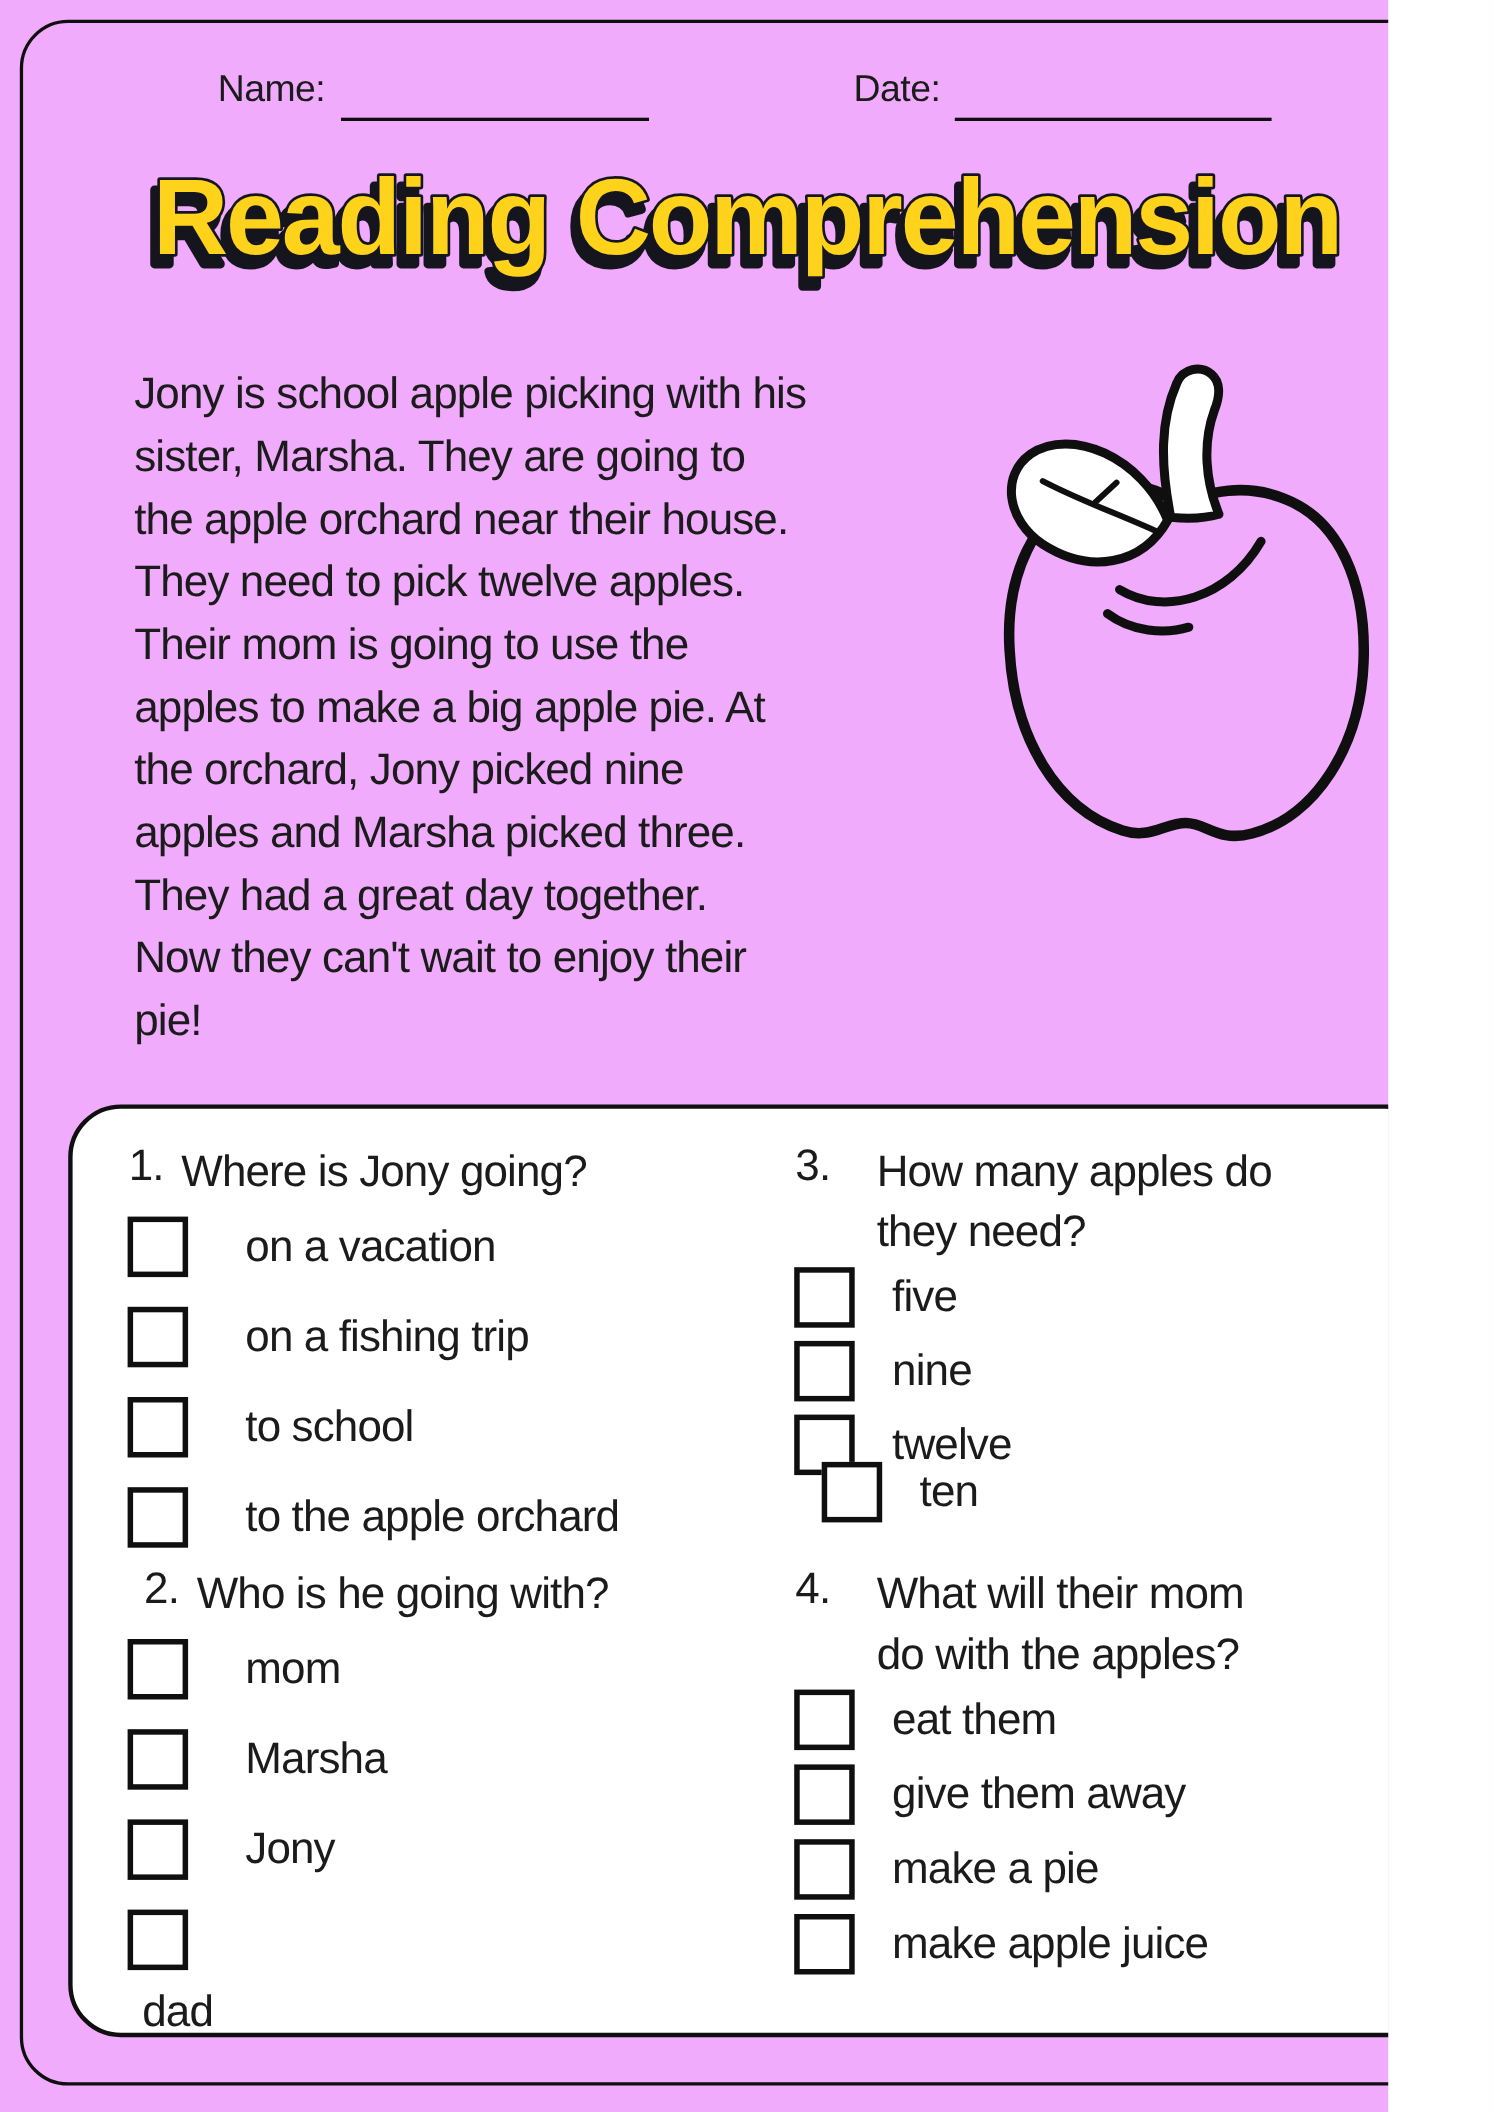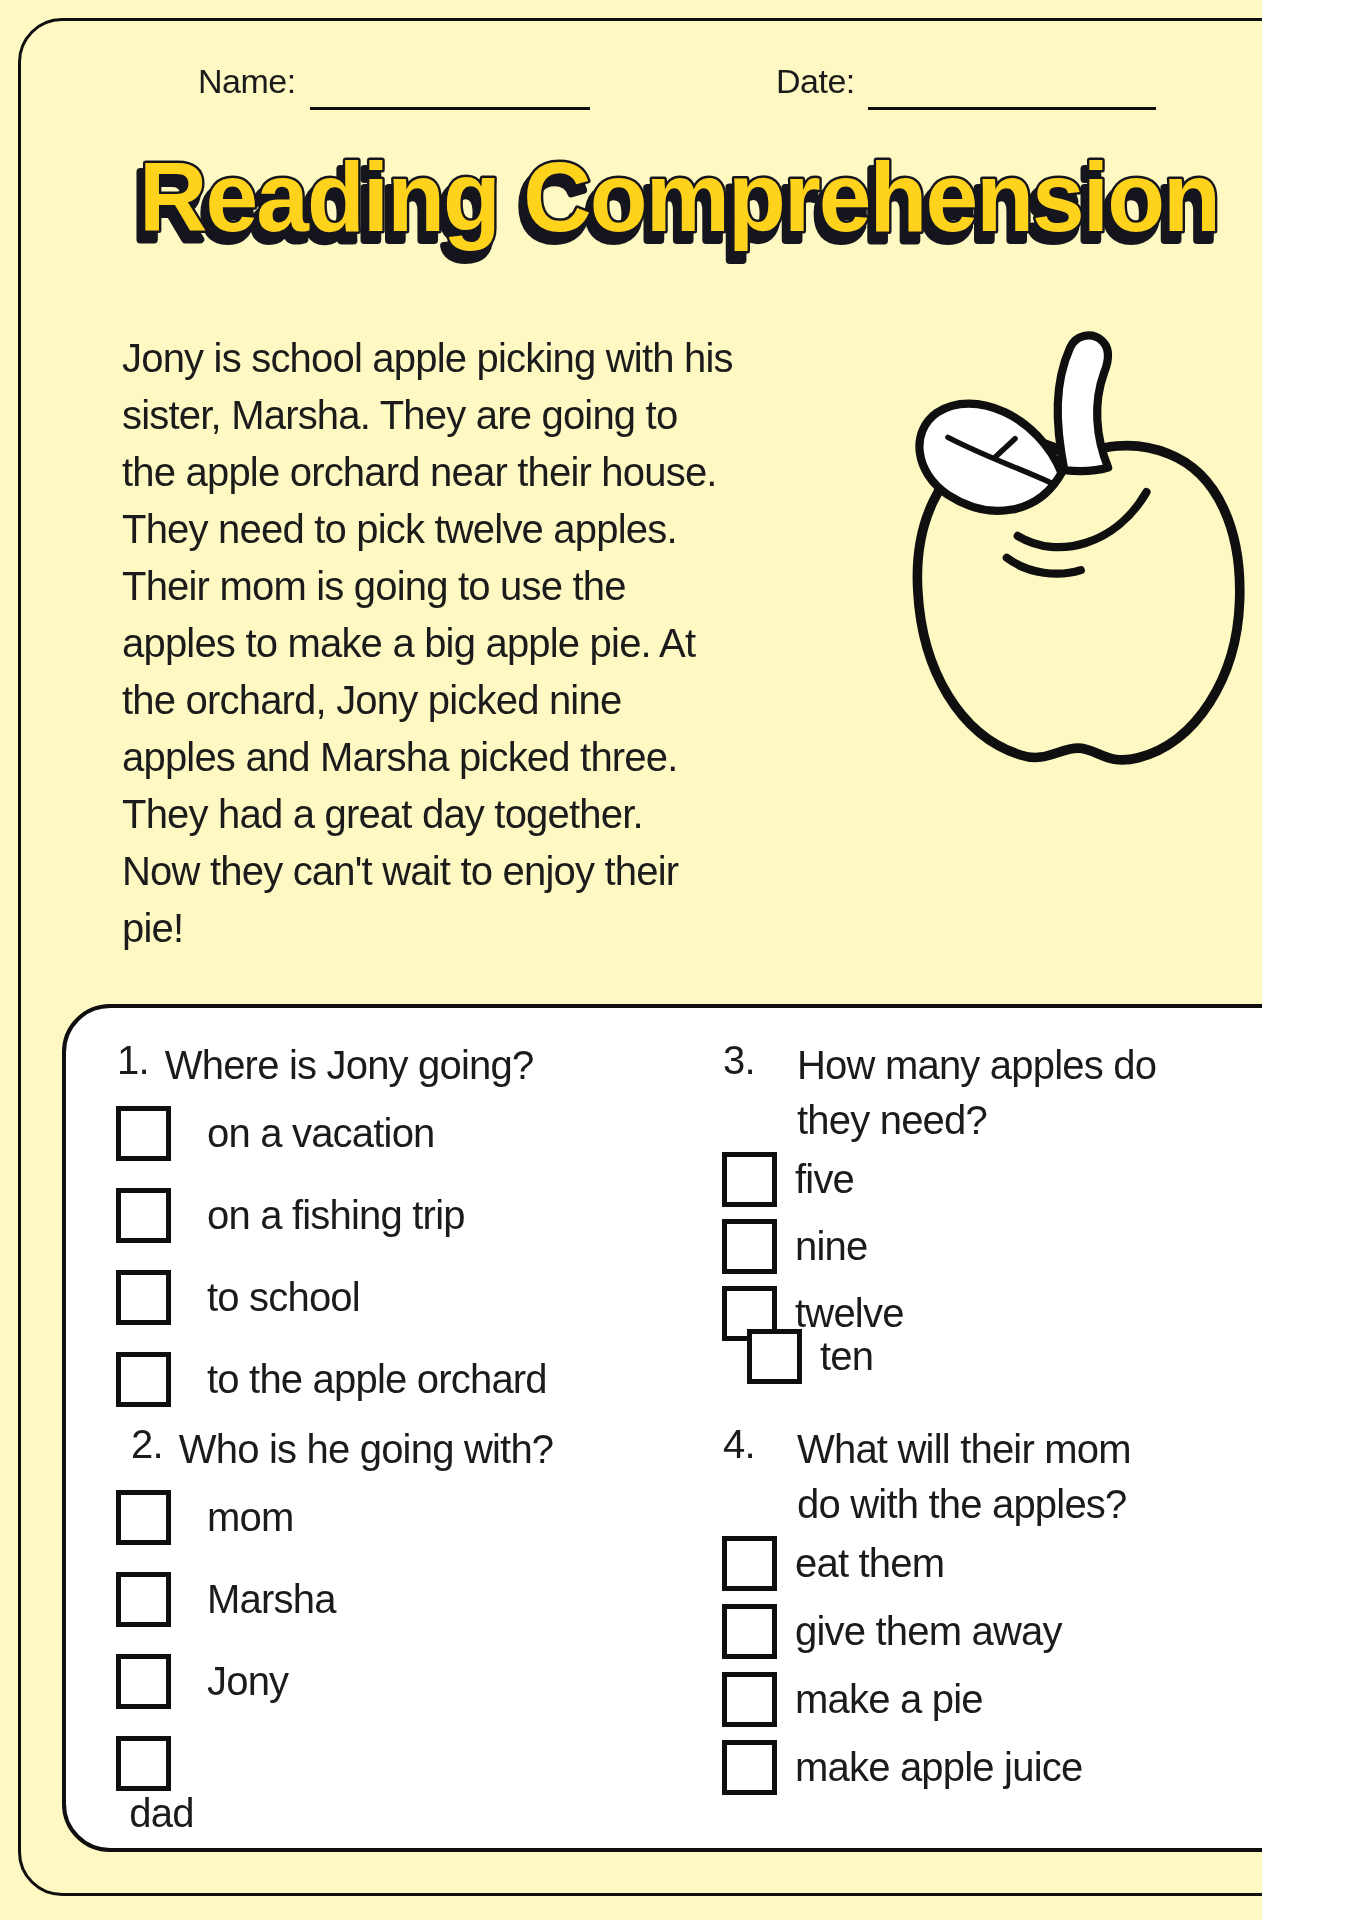--- a/index.html
+++ b/index.html
@@ -1,17 +1,17 @@
 <!DOCTYPE html>
 <html><head>
 <meta charset="utf-8">
 <style>
   html,body{margin:0;padding:0;background:#ffffff;}
   .page{
-    position:relative;width:1262px;height:1920px;background:#fef9c3;
+    position:relative;width:1262px;height:1920px;background:#f0abfc;
     font-family:"Liberation Sans",sans-serif;color:#1b1b1b;overflow:hidden;
   }
   .page-border{
     position:absolute;left:18px;top:18px;width:1316px;height:1878px;
     border:3px solid #0f0f0f;border-radius:44px;box-sizing:border-box;
   }
   .field-label{position:absolute;font-size:34px;letter-spacing:-0.5px;white-space:nowrap;}
   .name-label{left:198px;top:62px;}
   .date-label{left:776px;top:62px;}
   .write-line{position:absolute;height:0;border-bottom:3px solid #0f0f0f;}
@@ -31,21 +31,21 @@
     position:absolute;left:62px;top:1004px;width:1246px;height:848px;
     border:4px solid #0f0f0f;border-radius:48px;box-sizing:border-box;background:#ffffff;
   }
   .q-head{position:absolute;display:flex;font-size:40px;letter-spacing:-0.8px;}
   .q-head .q-num{flex:0 0 auto;}
   .q-head .q-lines{white-space:nowrap;line-height:55px;}
   .q1-head{left:117px;top:1038px;} .q1-head .q-num{margin-right:16px;}
   .q2-head{left:131px;top:1422px;} .q2-head .q-num{margin-right:16px;}
   .q3-head{left:723px;top:1038px;} .q3-head .q-num{width:74px;}
   .q4-head{left:723px;top:1422px;} .q4-head .q-num{width:74px;}
-  .opt{position:absolute;display:flex;align-items:center;font-size:40px;letter-spacing:-0.8px;white-space:nowrap;}
+  .opt{position:absolute;display:flex;align-items:center;font-size:40px;letter-spacing:-0.8px;white-space:nowrap;gap:16px;}
   .opt .cb{
     width:45px;height:45px;border:5px solid #0f0f0f;background:#ffffff;
     box-sizing:content-box;flex:0 0 auto;
   }
   .opt-left .cb{margin-right:36px;}
   .opt-right .cb{margin-right:18px;}
   .col-left{left:116px;}
   .col-right{left:722px;}
   .q1o0{top:1106px;} .q1o1{top:1188px;} .q1o2{top:1270px;} .q1o3{top:1352px;}
   .q2o0{top:1490px;} .q2o1{top:1572px;} .q2o2{top:1654px;text-align:center;} .q2o3{top:1736px;flex-direction:column;}

